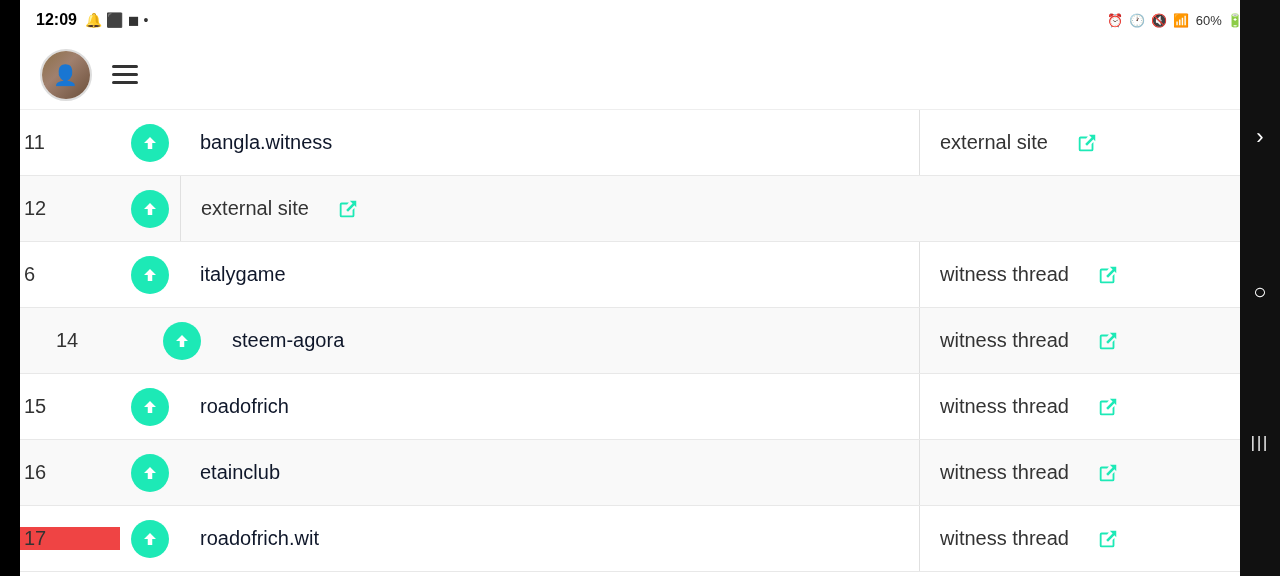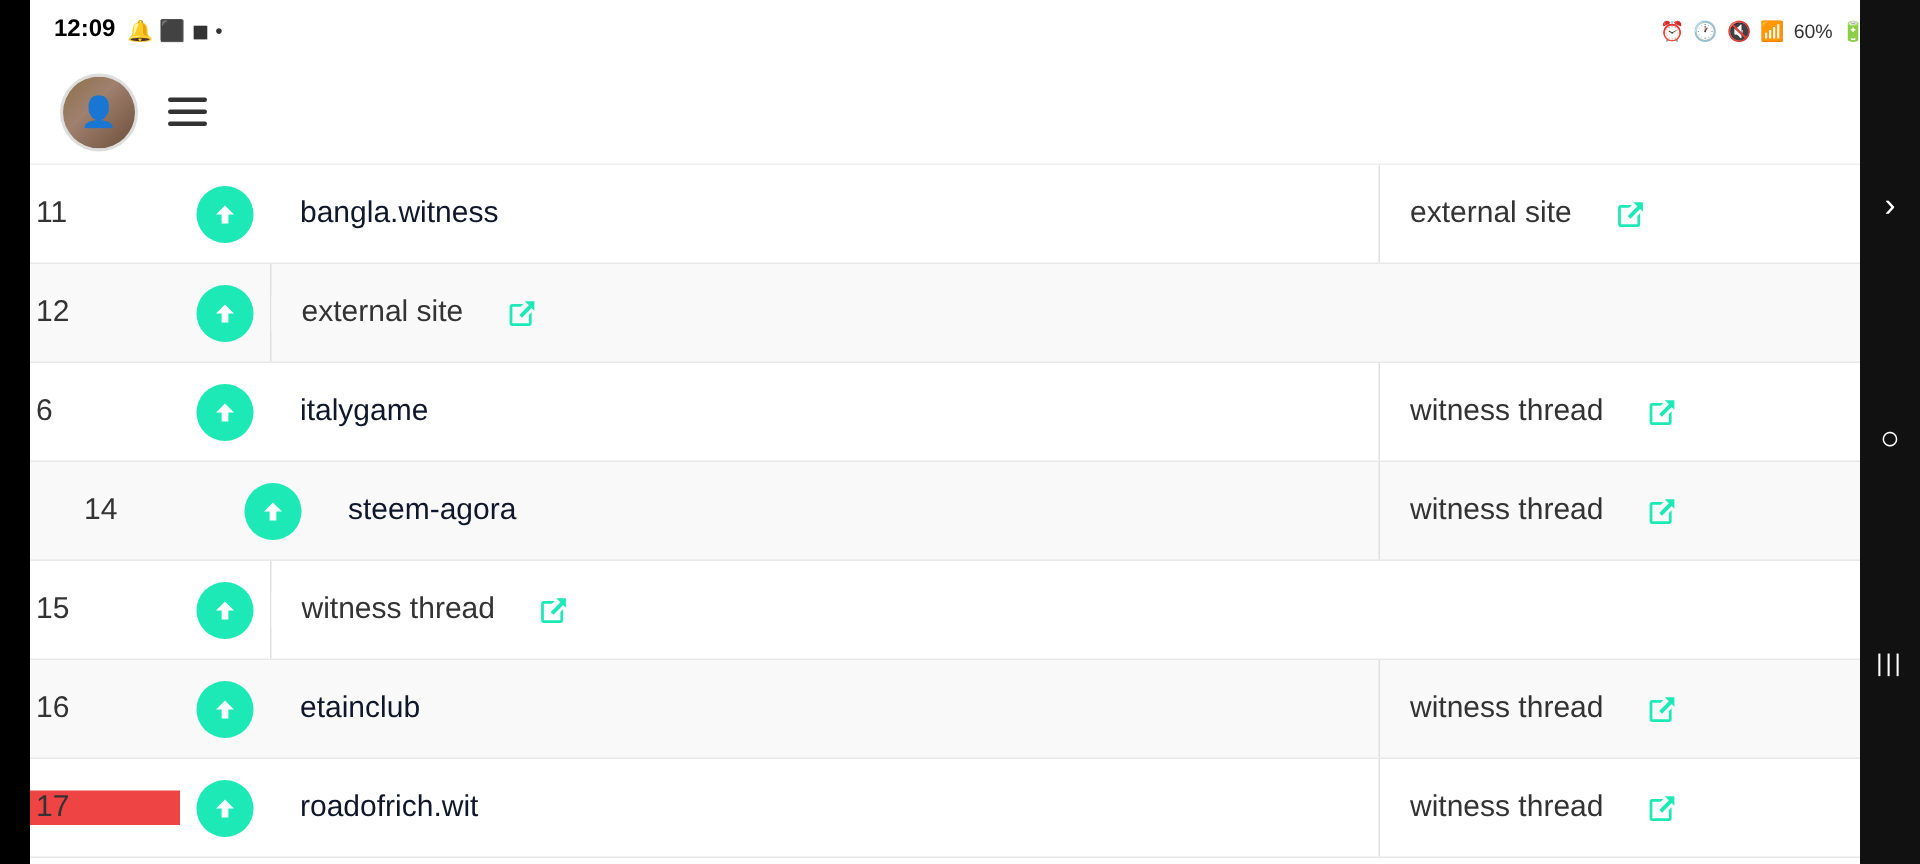--- a/index.html
+++ b/index.html
@@ -361,20 +361,21 @@
     </div>
       <div class="table-row">
       <div class="col-rank" style="background:#fff;">15</div>
       <div class="col-vote" style="background:#fff;">
         <div class="vote-btn">
           <svg viewBox="0 0 24 24" xmlns="http://www.w3.org/2000/svg">
             <path d="M12 4l-8 8h5v8h6v-8h5z"></path>
           </svg>
         </div>
       </div>
+      <div class="col-name" style="background:#fff;">roadofrich</div>
       <div class="divider-col"></div>
       <div class="col-link" style="background:#fff; cursor:pointer;">
         <span>witness thread</span>
         <svg class="external-icon" viewBox="0 0 24 24" xmlns="http://www.w3.org/2000/svg" fill="#1de9b6">
           <path d="M14 3h7v7l-2-2-7 7-2-2 7-7-3-3zm-1 2H5a2 2 0 0 0-2 2v12a2 2 0 0 0 2 2h12a2 2 0 0 0 2-2v-8l-2 2v6H5V7h6l2-2z"></path>
         </svg>
       </div>
     </div>
       <div class="table-row">
       <div class="col-rank" style="background:#f9f9f9;">16</div>

